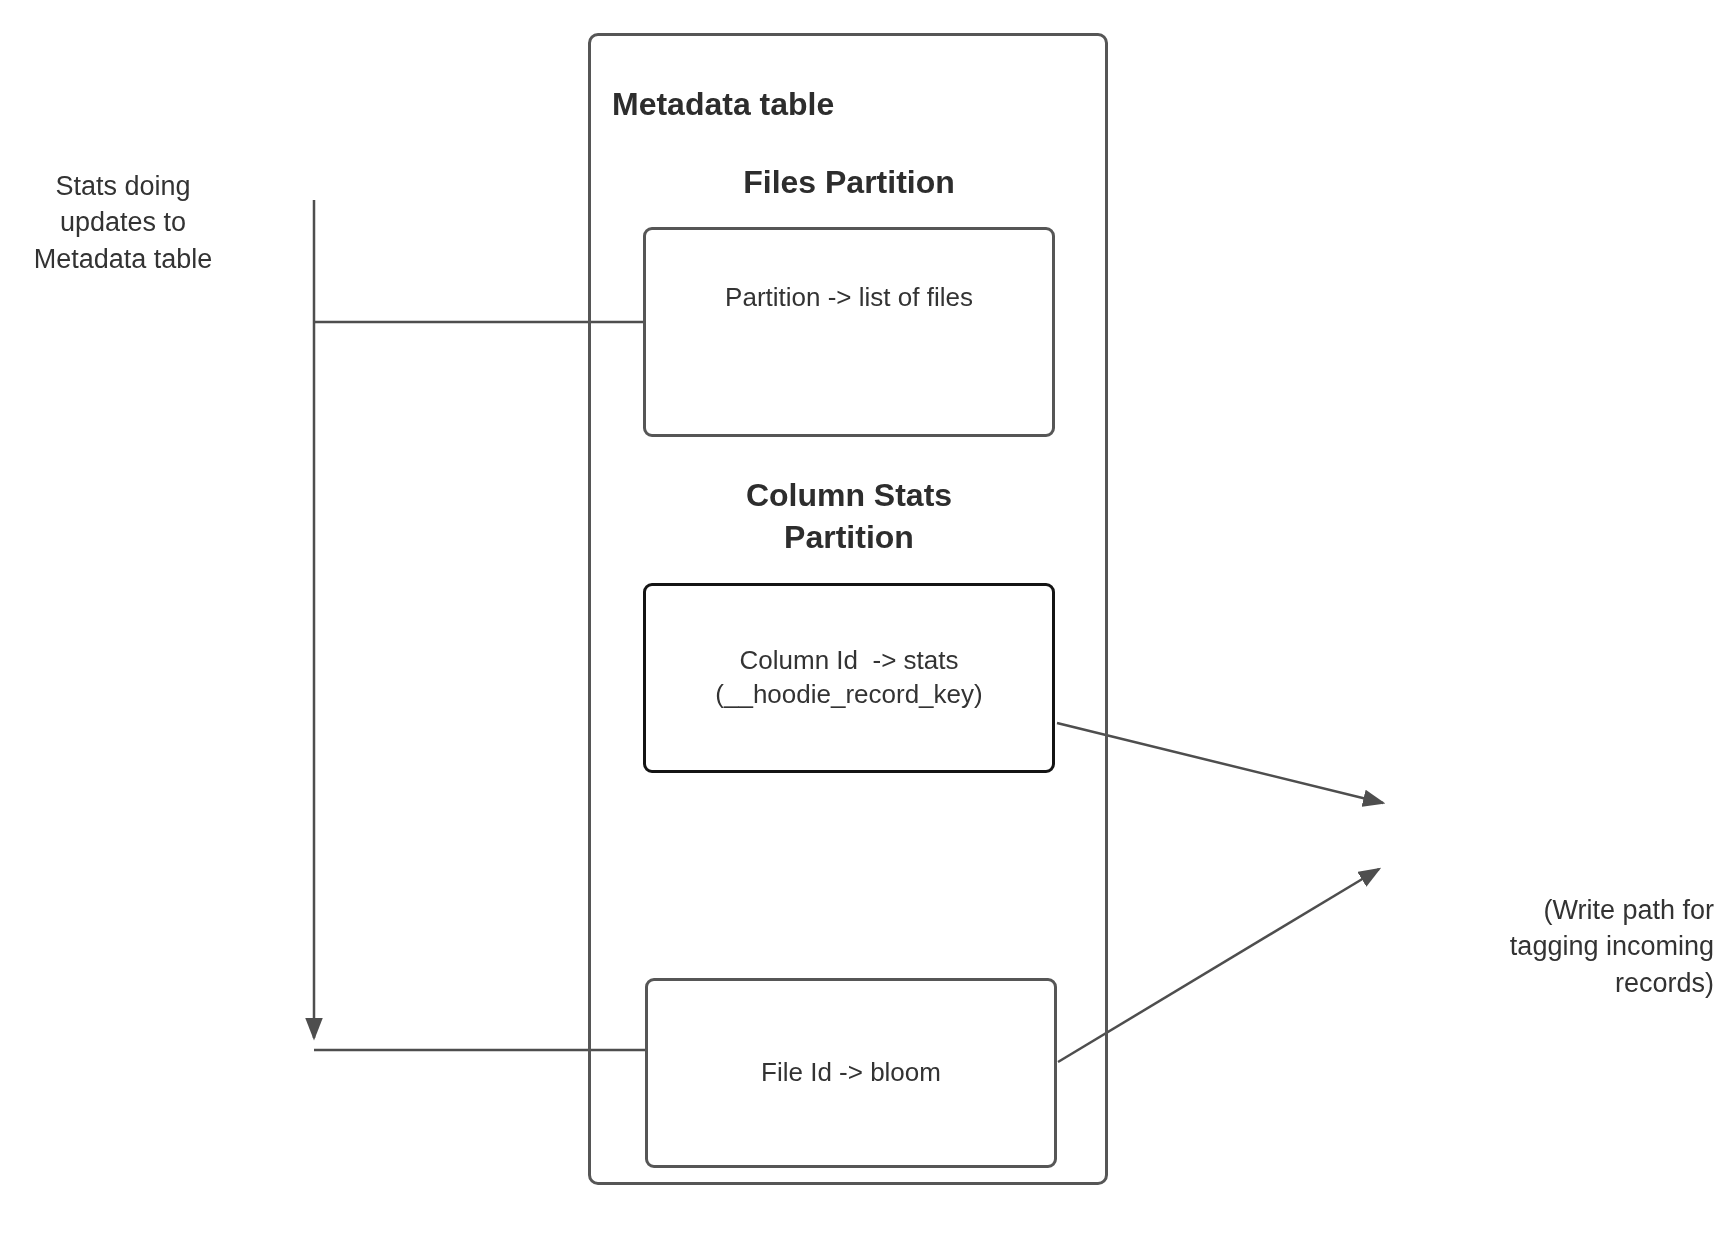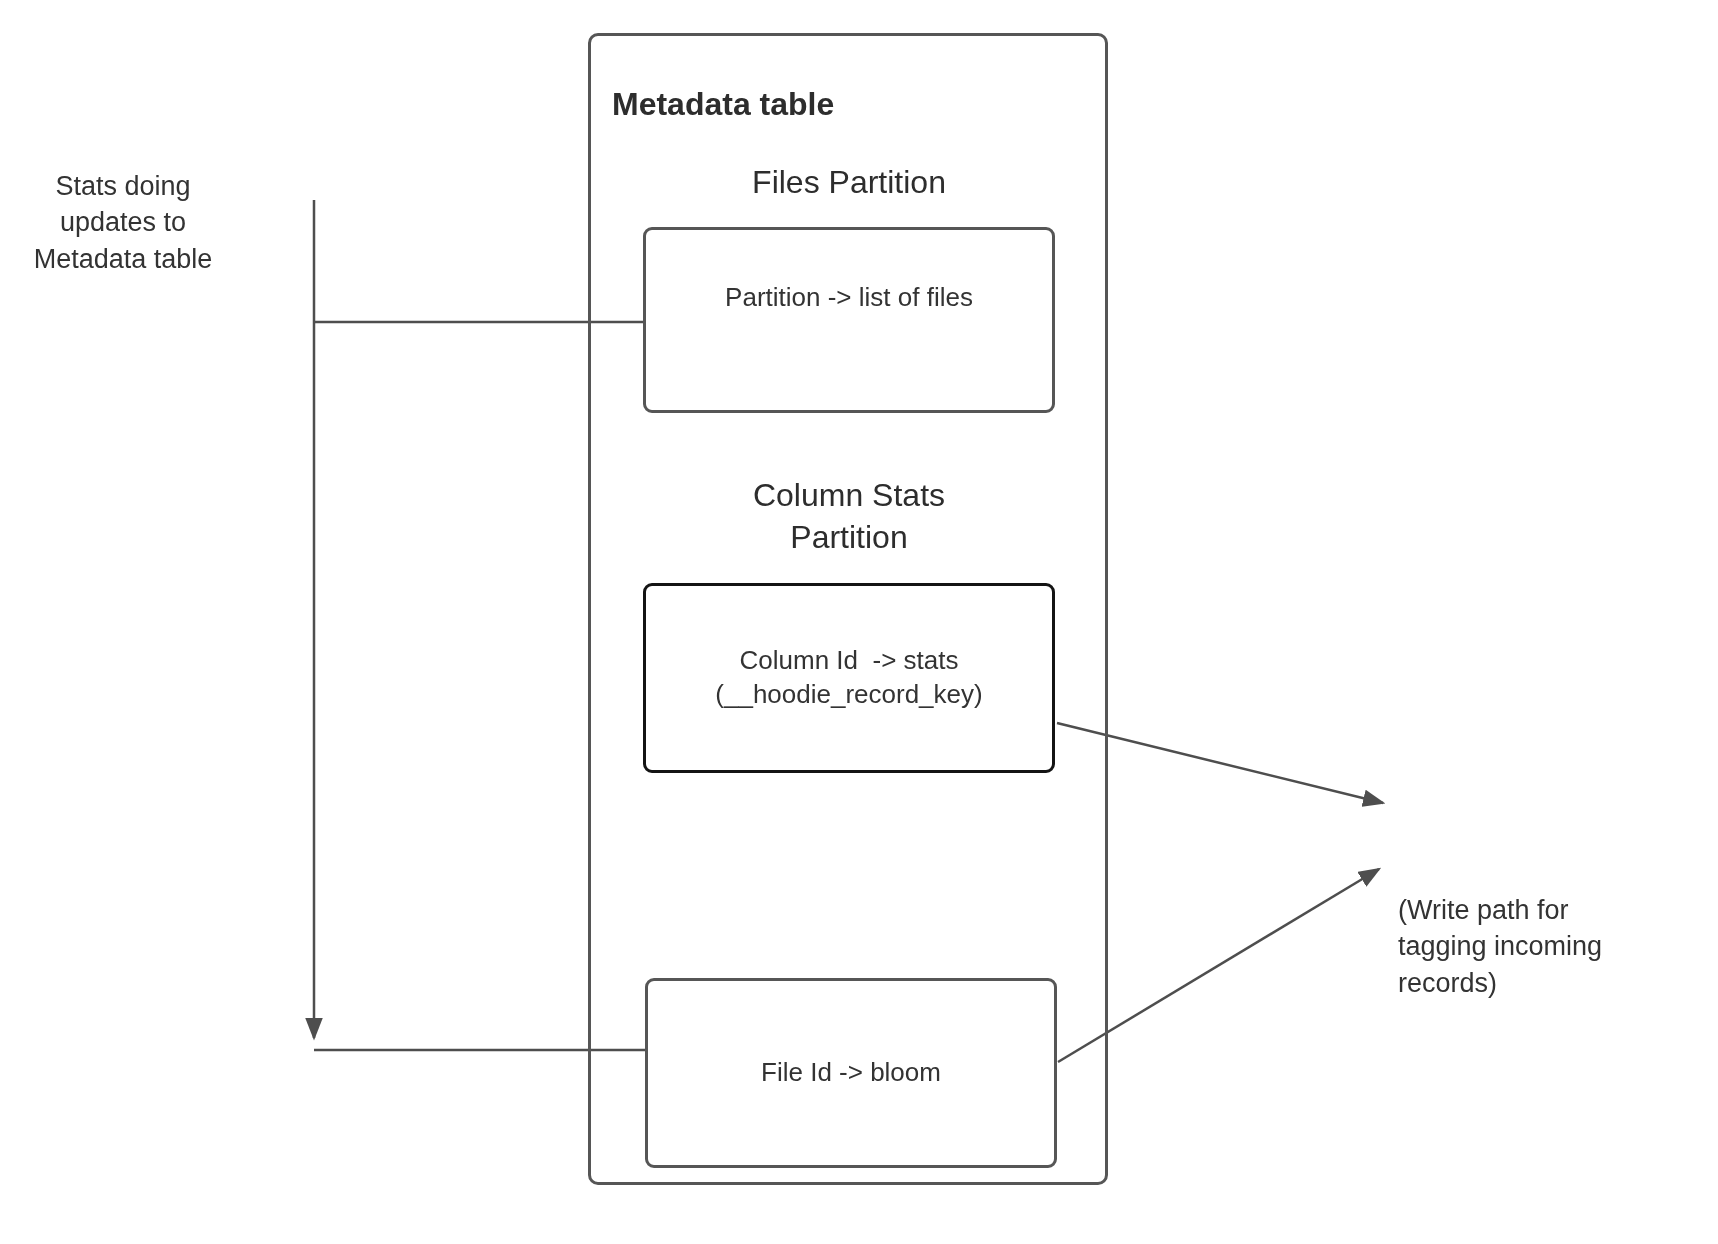--- a/index.html
+++ b/index.html
@@ -49,21 +49,21 @@
     left: 612px; top: 86px;
     font-size: 32px;
     font-weight: bold;
     color: var(--heading, #2d2d2d);
   }
   .section-heading {
     position: absolute;
     width: 412px;
     text-align: center;
     font-size: 32px;
-    font-weight: normal;
+    font-weight: bold;
     line-height: 1.3;
     color: var(--heading, #2d2d2d);
   }
   .heading-files   { left: 643px; top: 162px; }
   .heading-colstat { left: 643px; top: 475px; }
   .heading-bloom   { left: 643px; top: 862px; }
 
   .inner-box {
     position: absolute;
     width: 406px; height: 184px;
@@ -72,21 +72,21 @@
     background: #ffffff;
     display: flex;
     align-items: center;
     justify-content: center;
     text-align: center;
     font-size: 26px;
     line-height: 1.3;
   }
   .box-files {
     left: 643px; top: 227px;
-    padding-bottom: 44px;
+    padding-bottom: 68px;
     height: 136px;
   }
   .box-colstat {
     left: 643px; top: 583px;
     border: 3px solid var(--border-dark, #141414);
   }
   .box-bloom {
     left: 645px; top: 966px; margin-top: 12px;
   }
 
@@ -94,21 +94,21 @@
     position: absolute;
     left: 1398px; top: 810px; width: 316px;
     text-align: center;
     font-size: 32px;
     font-weight: bold;
     color: var(--heading, #2d2d2d);
   }
   .index-subtitle {
     position: absolute;
     left: 1398px; top: 892px; width: 316px;
-    text-align: left;
+    text-align: right;
     font-size: 27px;
     line-height: 1.35;
   }
 </style>
 </head>
 <body>
 
 <div class="canvas">
 
   <svg class="connectors" viewBox="0 0 1718 1244" xmlns="http://www.w3.org/2000/svg">

